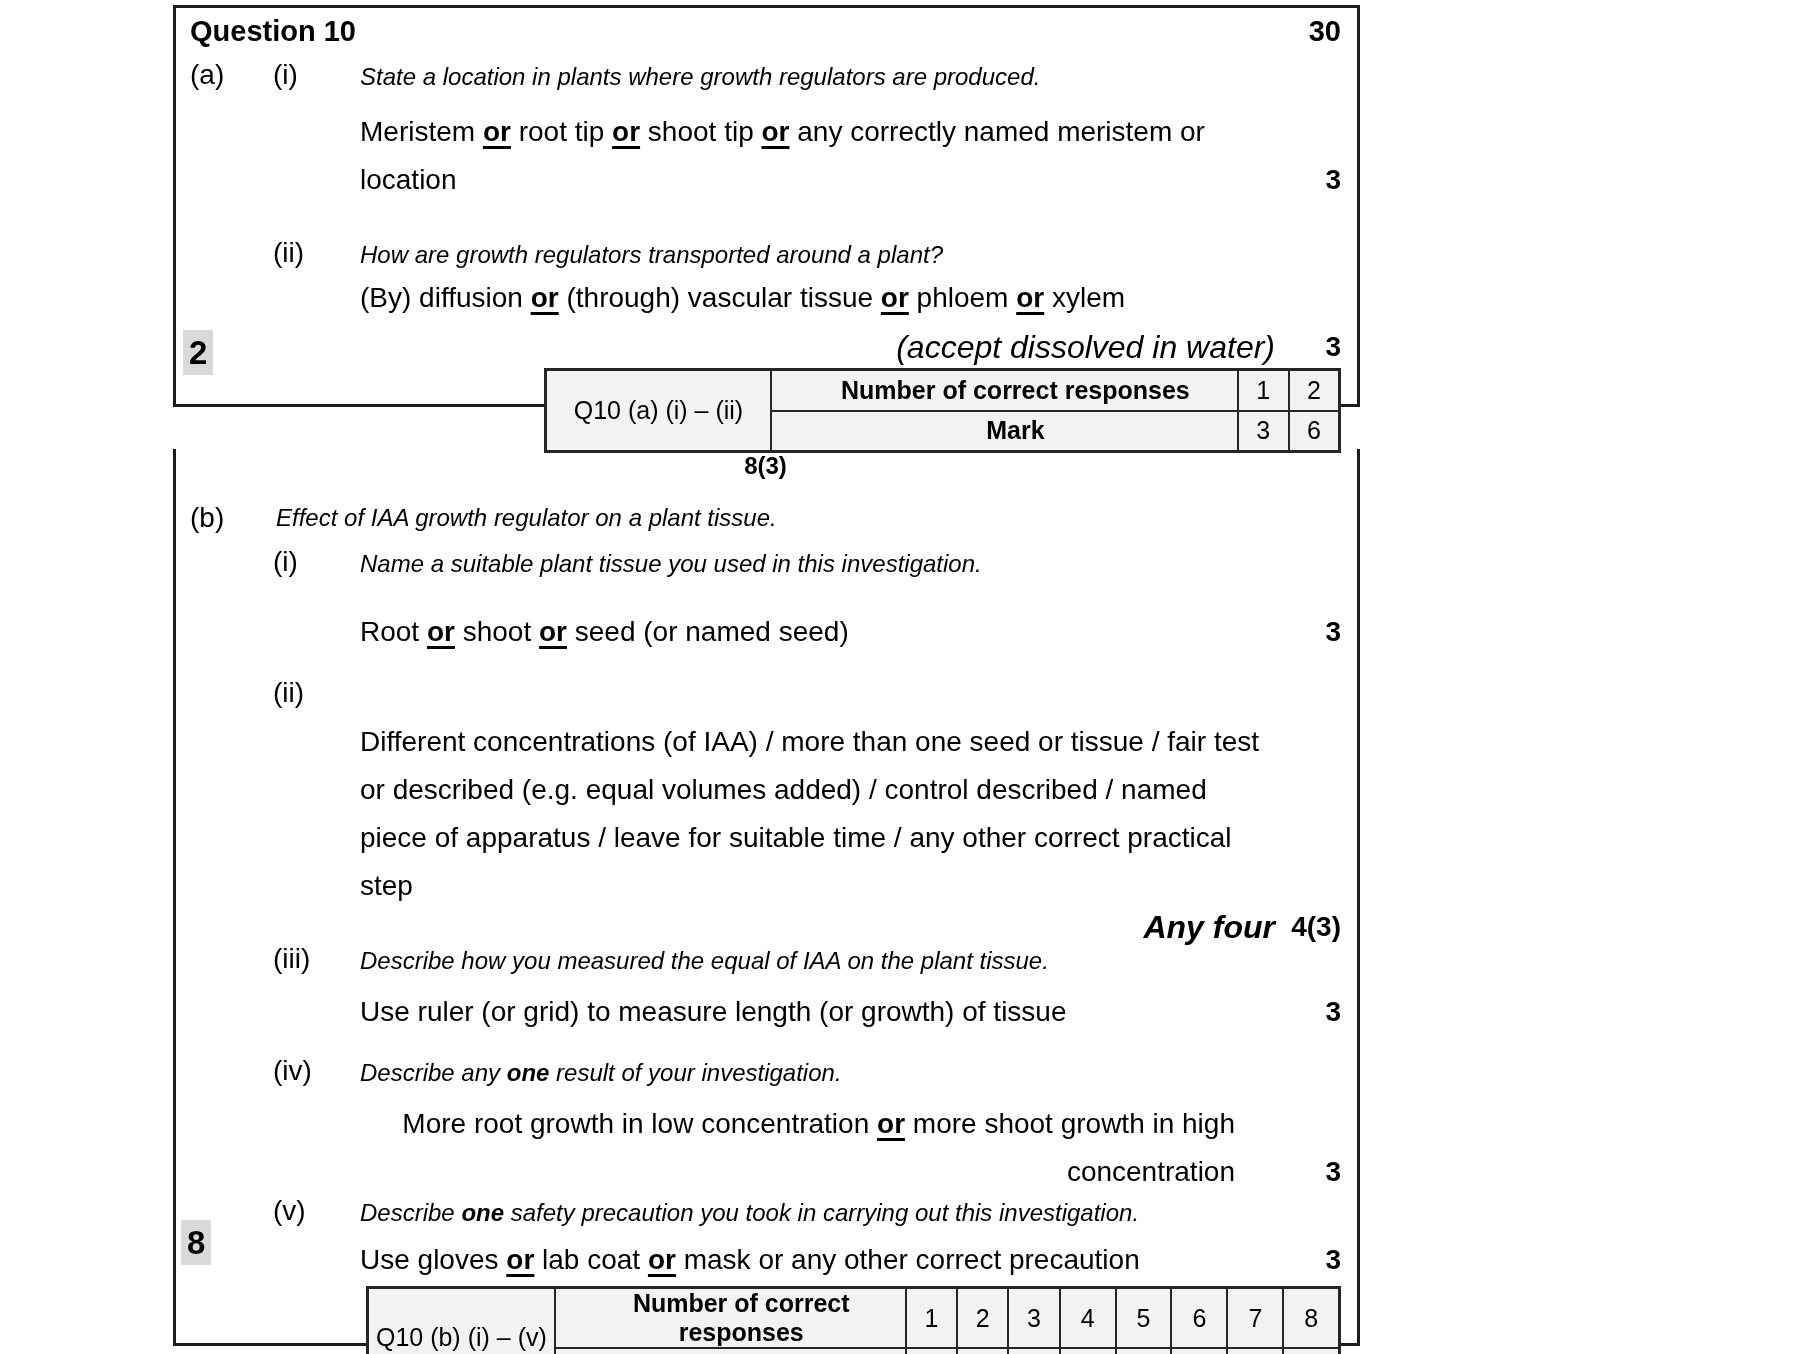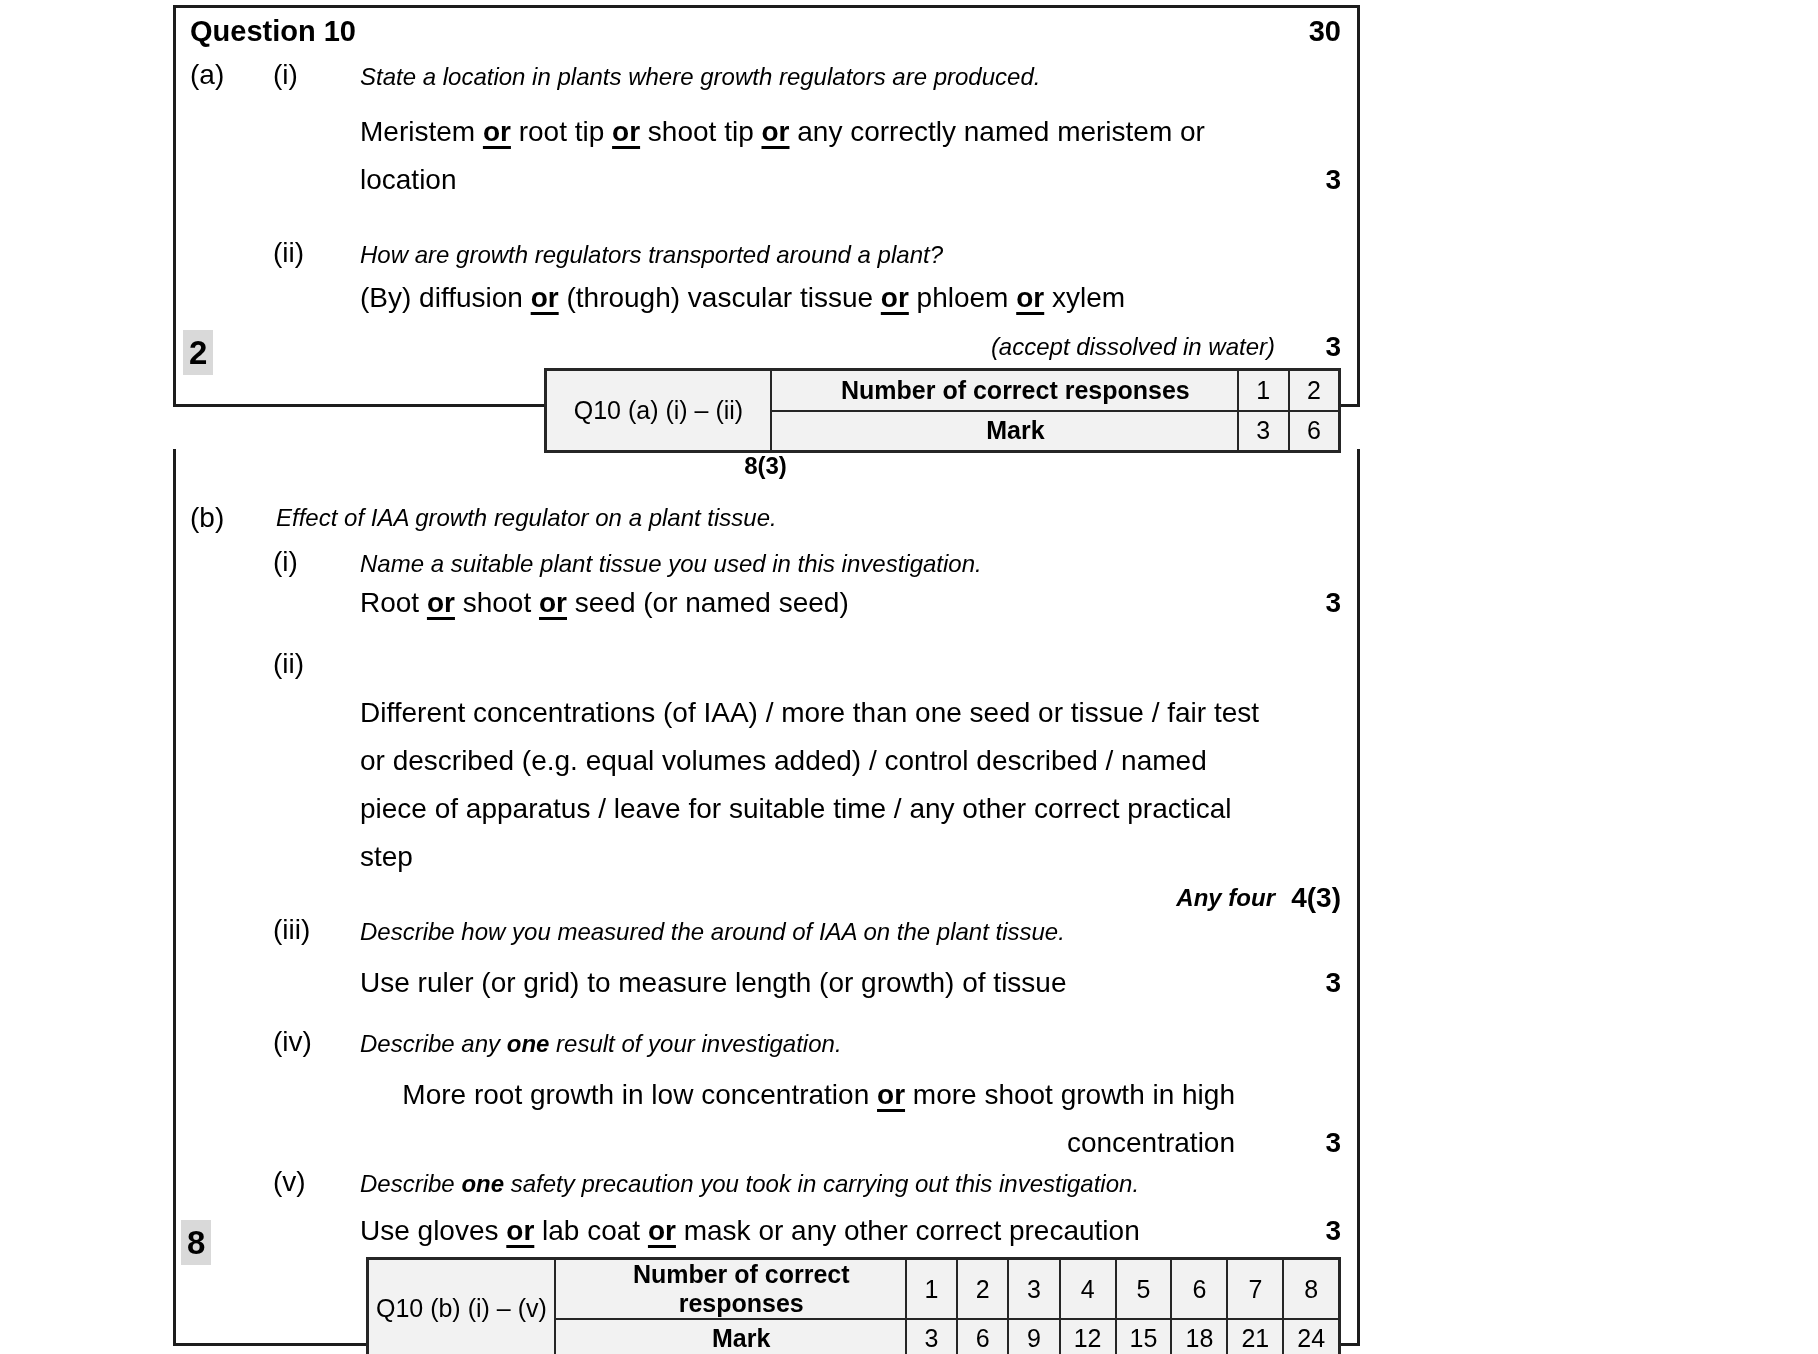--- a/index.html
+++ b/index.html
@@ -18,36 +18,36 @@
 
   .qheader{display:flex; justify-content:space-between; align-items:flex-start;
     margin-top:6px; font-size:29px; font-weight:bold; line-height:34px;}
 
   .r{display:grid; grid-template-columns:83px 87px 1fr 66px; align-items:start;}
   .c1,.c2{font-size:28px; line-height:30px;}
   .q{grid-column:3; font-size:24px; font-style:italic; line-height:30px; padding-top:2px;}
   .a{grid-column:3; font-size:28px; line-height:48px;}
   .mark{grid-column:4; font-size:28px; font-weight:bold; text-align:right; align-self:end; line-height:48px;}
   .note-row .mark{line-height:34px;}
-  .note{grid-column:3; text-align:right; font-size:24px; font-style:italic; line-height:34px; align-self:end;}
+  .note{grid-column:3; text-align:right; font-size:32px; font-style:italic; line-height:34px; align-self:end;}
   .note-b{font-weight:bold;}
   .w985{max-width:985px;}
   .w875{max-width:875px;text-align:right;}
 
   .sb{font-weight:bold;}
   .su{text-decoration:underline; text-decoration-thickness:3px; text-underline-offset:5px;}
 
   .subtotal{text-align:center; font-size:24px; font-weight:bold; line-height:34px; margin-top:42px;}
   .intro-row{display:grid; grid-template-columns:86px 1fr; align-items:start; margin-top:20px;}
   .intro-row .q{grid-column:2; padding-top:0;}
 
   
   .ra-q1{margin-top:12px;} .ra-a1{margin-top:16px;} .ra-q2{margin-top:34px;}
   .ra-a2{margin-top:4px;}  .ra-note{margin-top:8px;}
-  .rb-q1{margin-top:14px;} .rb-a1{margin-top:0;}
+  .rb-q1{margin-top:14px;} .rb-a1{margin-top:29px;}
   .rb-q2{margin-top:22px;} .rb-a2{margin-top:10px;} .rb-note{margin-top:0px;}
   .rb-q3{margin-top:0px;}  .rb-a3{margin-top:12px;}
   .rb-q4{margin-top:20px;} .rb-a4{margin-top:12px;}
   .rb-q5{margin-top:0px;}  .rb-a5{margin-top:8px;}
 
   .twrap-a{margin-left:354px; margin-top:4px;}
   .twrap-b{margin-left:176px; margin-top:2px;}
   .mark-table{border-collapse:collapse; border:3px solid #262626;}
   .mark-table td{border:2px solid #262626; background:var(--cell-bg); text-align:center;
     font-size:25px; height:41px; padding:0 6px; box-sizing:border-box;}
@@ -147,21 +147,21 @@
         <span class="a w985"><span>Different concentrations (of IAA) / more than one seed or tissue / fair test or described (e.g. equal volumes added) / control described / named piece of apparatus / leave for suitable time / any other correct practical step</span></span>
       </div>
       <div class="r rb-note note-row">
         <span class="note note-b">Any four</span>
         <span class="mark">4(3)</span>
       </div>
 
       <div class="r rb-q3">
         <span class="c1"></span>
         <span class="c2">(iii)</span>
-        <span class="q"><span>Describe how you measured the around of IAA on the plant tissue.</span></span>
+        <span class="q"><span>Describe how you measured the equal of IAA on the plant tissue.</span></span>
       </div>
       <div class="r rb-a3">
         <span class="a"><span>Use ruler (or grid) to measure length (or growth) of tissue</span></span>
         <span class="mark">3</span>
       </div>
 
       <div class="r rb-q4">
         <span class="c1"></span>
         <span class="c2">(iv)</span>
         <span class="q"><span>Describe any </span><span class="sb">one</span><span> result of your investigation.</span></span>

